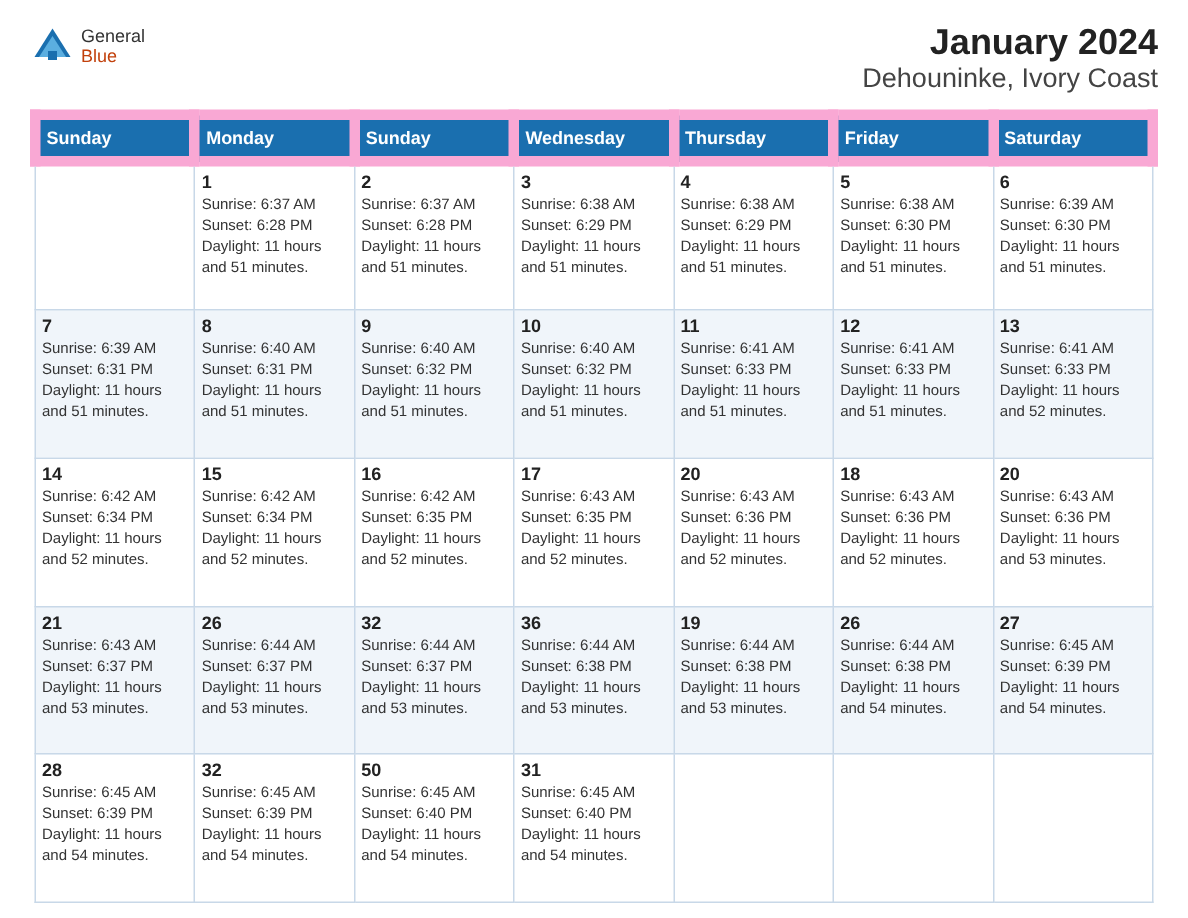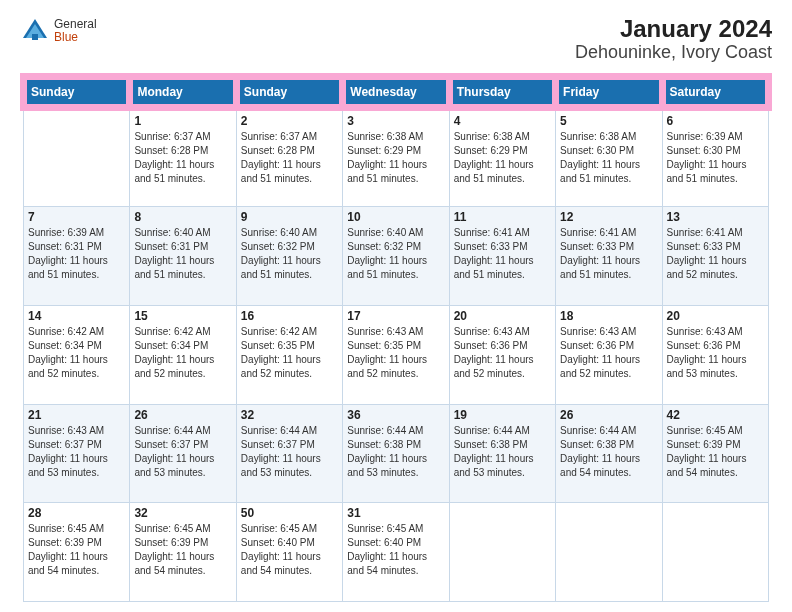--- a/index.html
+++ b/index.html
@@ -239,21 +239,21 @@
           </td>
           <td>
             <span class="day-num">19</span>
             <div class="day-info">Sunrise: 6:44 AM<br>Sunset: 6:38 PM<br>Daylight: 11 hours and 53 minutes.</div>
           </td>
           <td>
             <span class="day-num">26</span>
             <div class="day-info">Sunrise: 6:44 AM<br>Sunset: 6:38 PM<br>Daylight: 11 hours and 54 minutes.</div>
           </td>
           <td>
-            <span class="day-num">42</span>
+            <span class="day-num">27</span>
             <div class="day-info">Sunrise: 6:45 AM<br>Sunset: 6:39 PM<br>Daylight: 11 hours and 54 minutes.</div>
           </td>
         </tr>
         <tr>
           <td>
             <span class="day-num">28</span>
             <div class="day-info">Sunrise: 6:45 AM<br>Sunset: 6:39 PM<br>Daylight: 11 hours and 54 minutes.</div>
           </td>
           <td>
             <span class="day-num">32</span>

